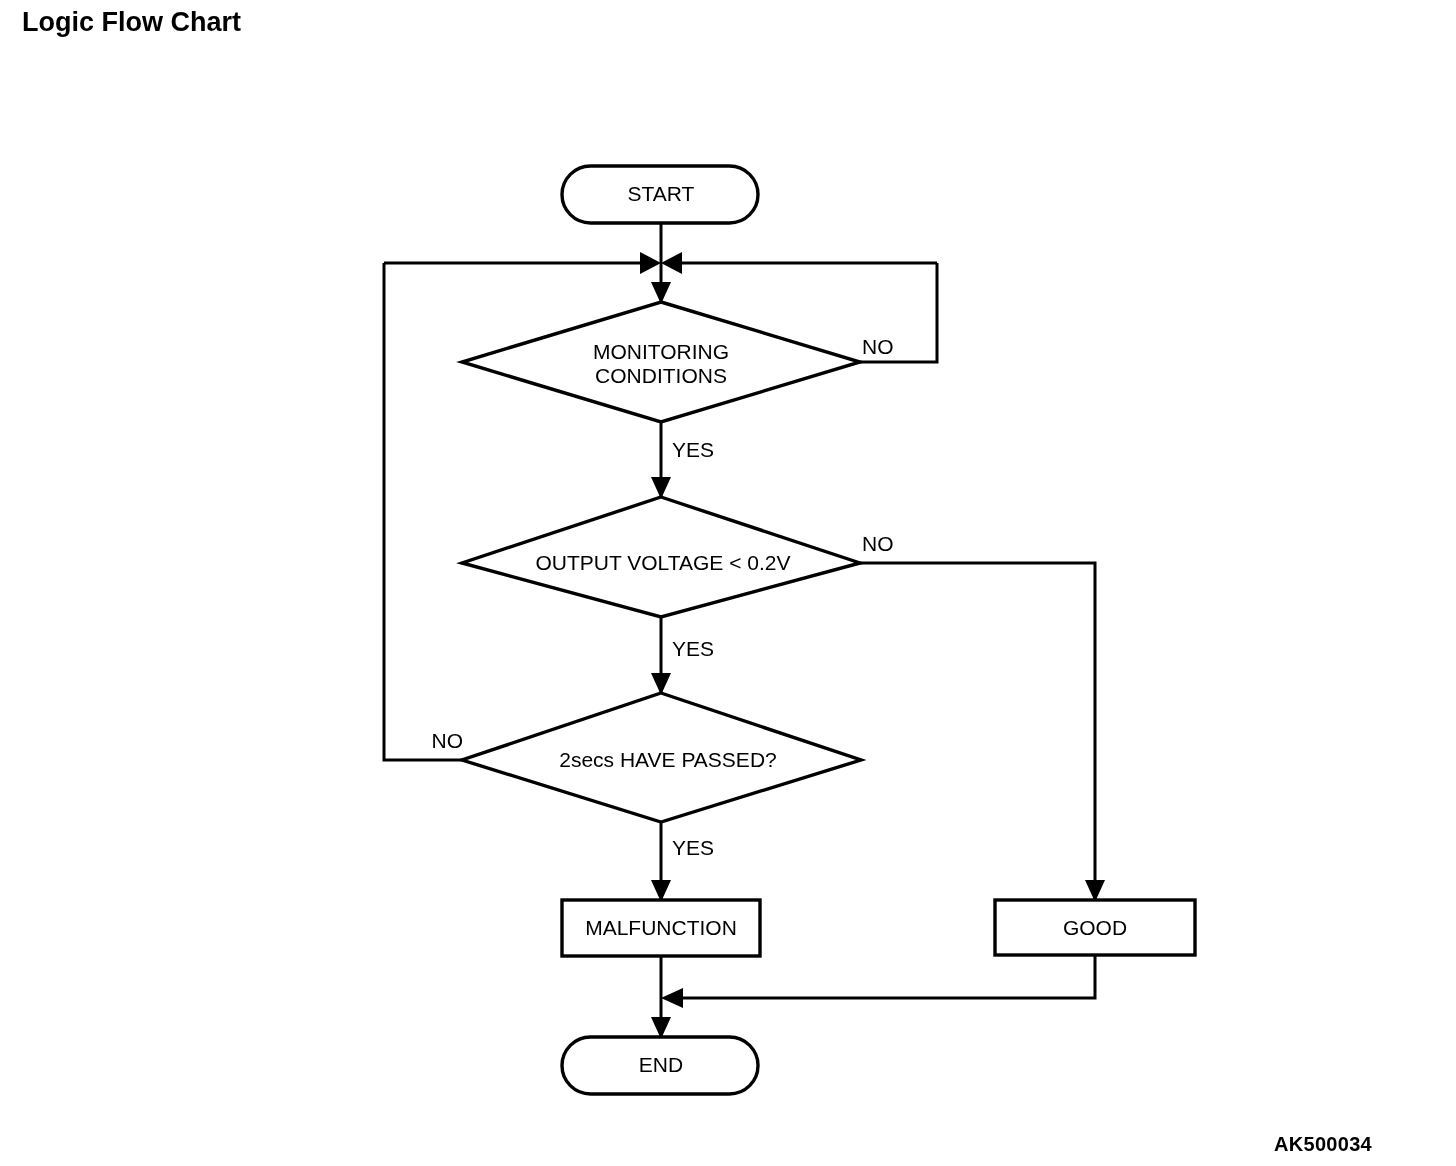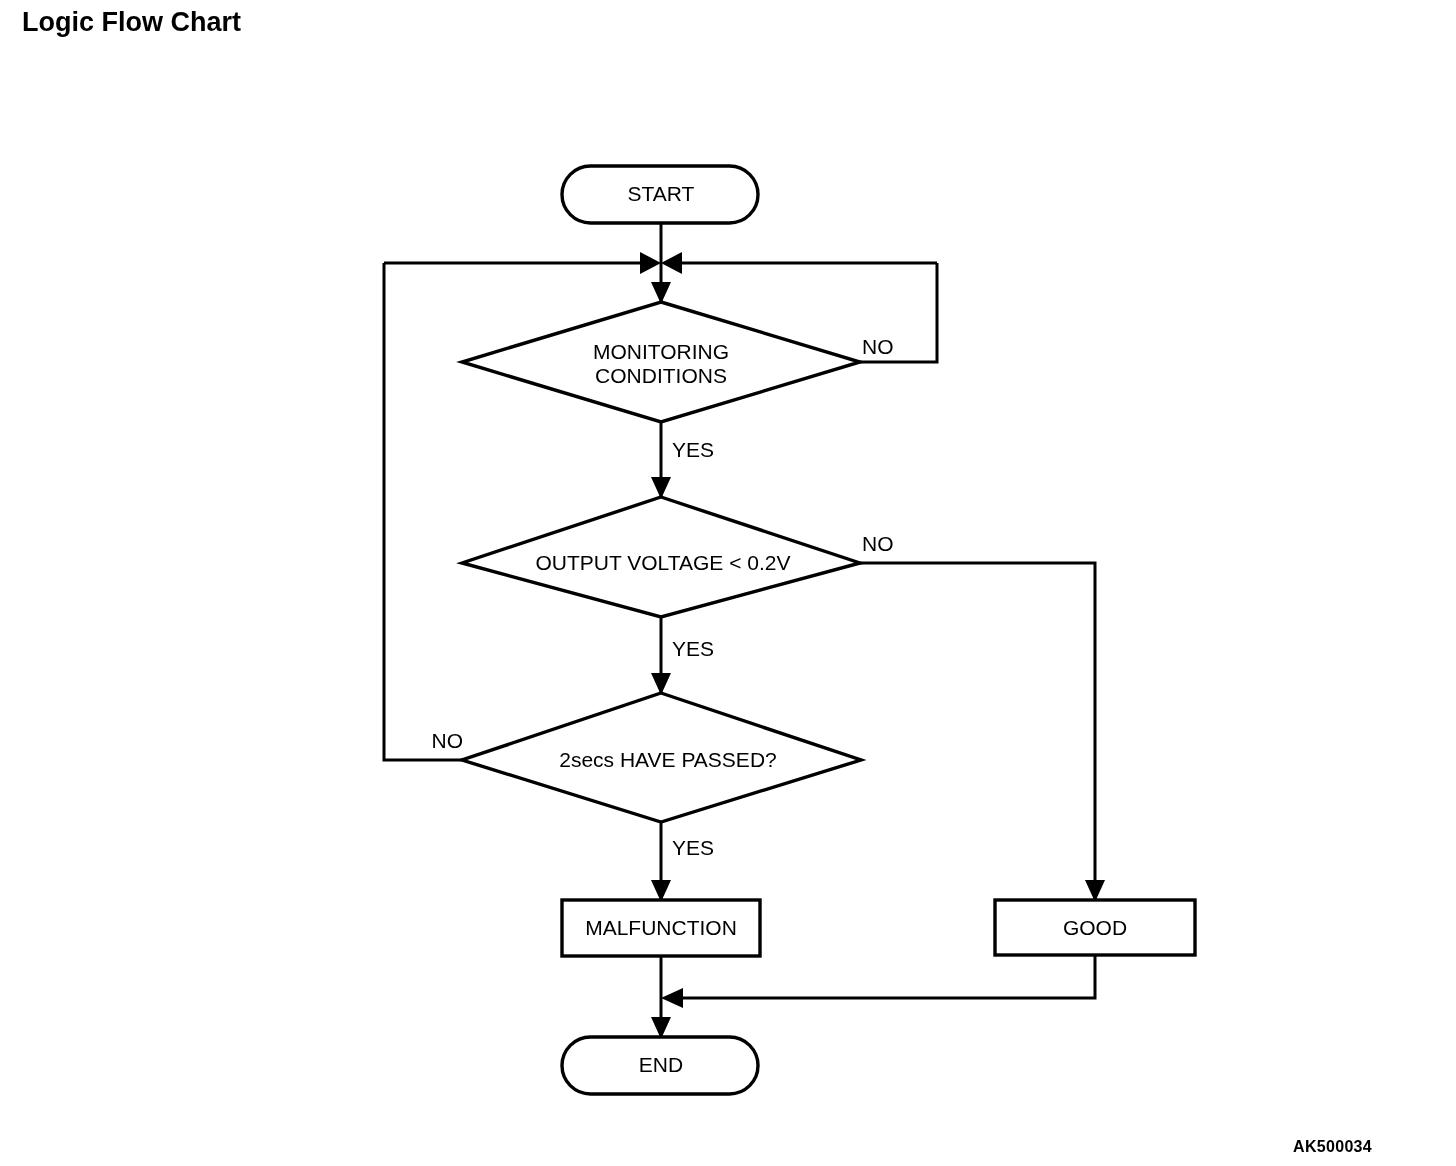--- a/index.html
+++ b/index.html
@@ -31,21 +31,21 @@
     font-size: 27px;
     font-weight: bold;
     letter-spacing: 0px;
     line-height: 32px;
     white-space: nowrap;
   }
   .ref-code {
     position: absolute;
     right: 16px;
     bottom: 10px;
-    font-size: 16px;
+    font-size: 20px;
     font-weight: bold;
     letter-spacing: 0.3px;
     white-space: nowrap;
   }
   svg.flow {
     position: absolute;
     left: 0;
     top: 0;
     width: 1456px;
     height: 1166px;

